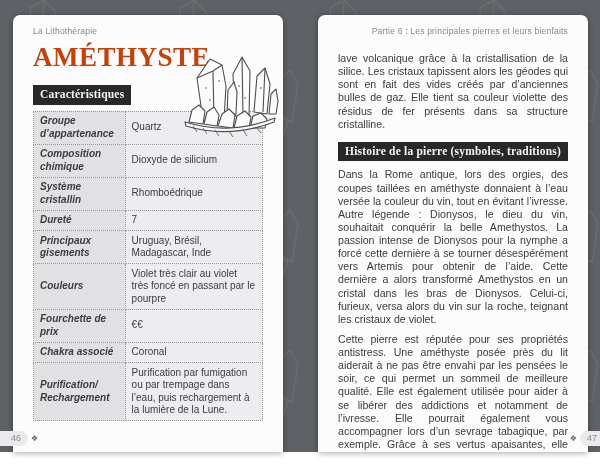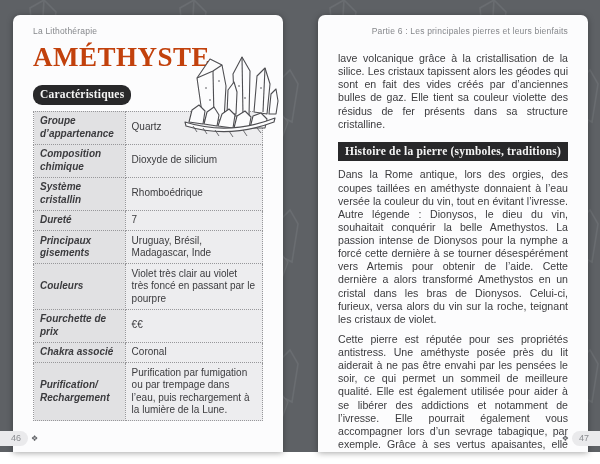--- a/index.html
+++ b/index.html
@@ -69,21 +69,21 @@
     background: #28282a;
     color: #f5f5f5;
     font-family: "Liberation Serif", serif;
     font-weight: 700;
     font-size: 11.5px;
     line-height: 1.1;
     padding: 3px 7px 4px 7px;
     margin-top: 11px;
     letter-spacing: 0.2px;
   }
-  .chip-first { margin-top: 14px; border-radius: 9px; }
+  .chip-first { margin-top: 14px; }
 
   table.char-table {
     border-collapse: collapse;
     width: 100%;
     margin-top: 6px;
     position: relative;
     z-index: 1;
   }
   table.char-table td {
     border: 1px dotted #97979a;
@@ -123,21 +123,21 @@
   .foot-left  { left: 0; }
   .foot-right { right: 0; }
   .pill {
     background: #eaeaec;
     color: #8b8d91;
     font-size: 9px;
     height: 15px;
     line-height: 15px;
   }
   .pill-left  { border-radius: 0 8px 8px 0; padding: 0 7px 0 11px; }
-  .pill-right { border-radius: 8px 0 0 8px; padding: 0 11px 0 7px; }
+  .pill-right { border-radius: 8px 0 0 8px; padding: 0 3px 0 7px; }
   .orn {
     color: #5d5f63;
     font-size: 8px;
     line-height: 15px;
   }
 </style>
 </head>
 <body>
 
 <div class="stage">

